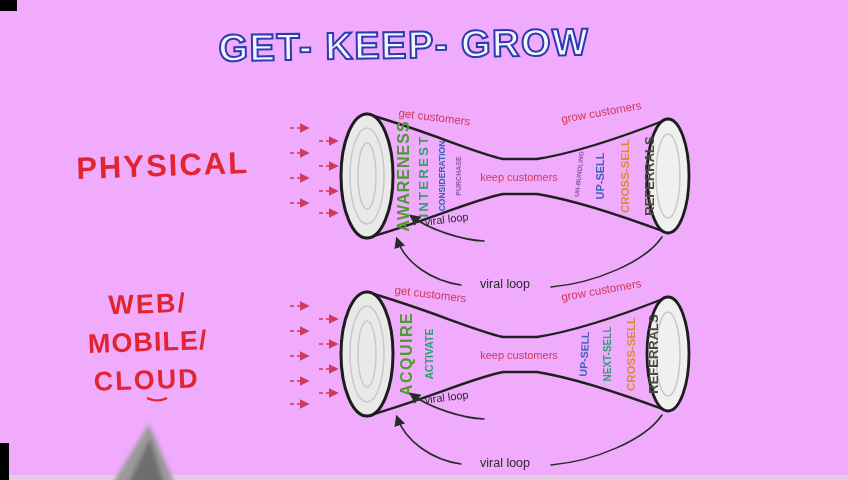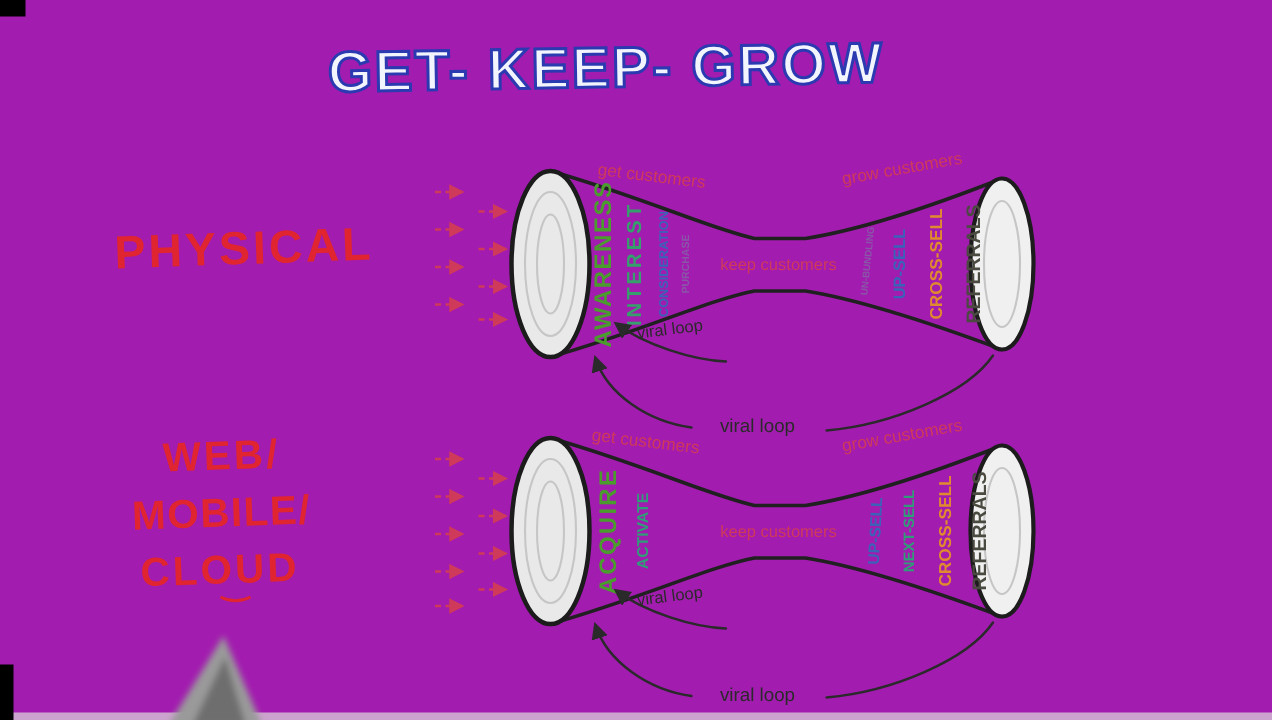--- a/index.html
+++ b/index.html
@@ -1,17 +1,17 @@
 <!DOCTYPE html>
 <html><head>
 <meta charset="utf-8">
 <style>
   *{margin:0;padding:0;box-sizing:border-box}
   html,body{background:#ffffff}
-  .stage{position:relative;width:848px;height:480px;background:#a21caf;overflow:hidden;font-family:"Liberation Sans",sans-serif}
+  .stage{position:relative;width:848px;height:480px;background:#f0abfc;overflow:hidden;font-family:"Liberation Sans",sans-serif}
   .stage > svg{position:absolute;left:0;top:0}
   svg text{font-family:"Liberation Sans","DejaVu Sans",sans-serif}
   .ink{fill:none;stroke:#202020;stroke-width:2.4;stroke-linecap:round}
   .loop{fill:none;stroke:#2a2a2a;stroke-width:1.6;stroke-linecap:round}
   .mouthL{fill:#e9e9e9;stroke:#1c1c1c;stroke-width:3}
   .mouthR{fill:#f0f0f0;stroke:#1c1c1c;stroke-width:2.8}
   .mouth-shade{fill:none;stroke:#c6c6c6;stroke-width:1.4}
   .inflow-line{stroke:#cf3a5a;stroke-width:1.7;fill:none}
 </style>
 </head>

